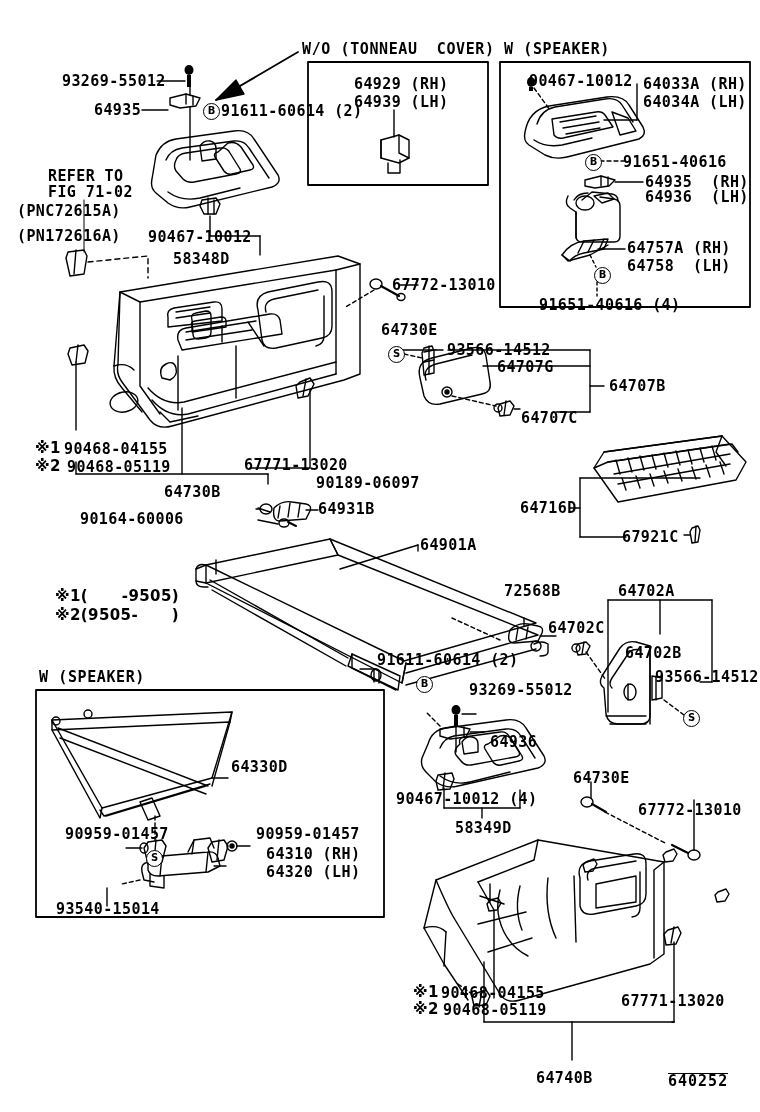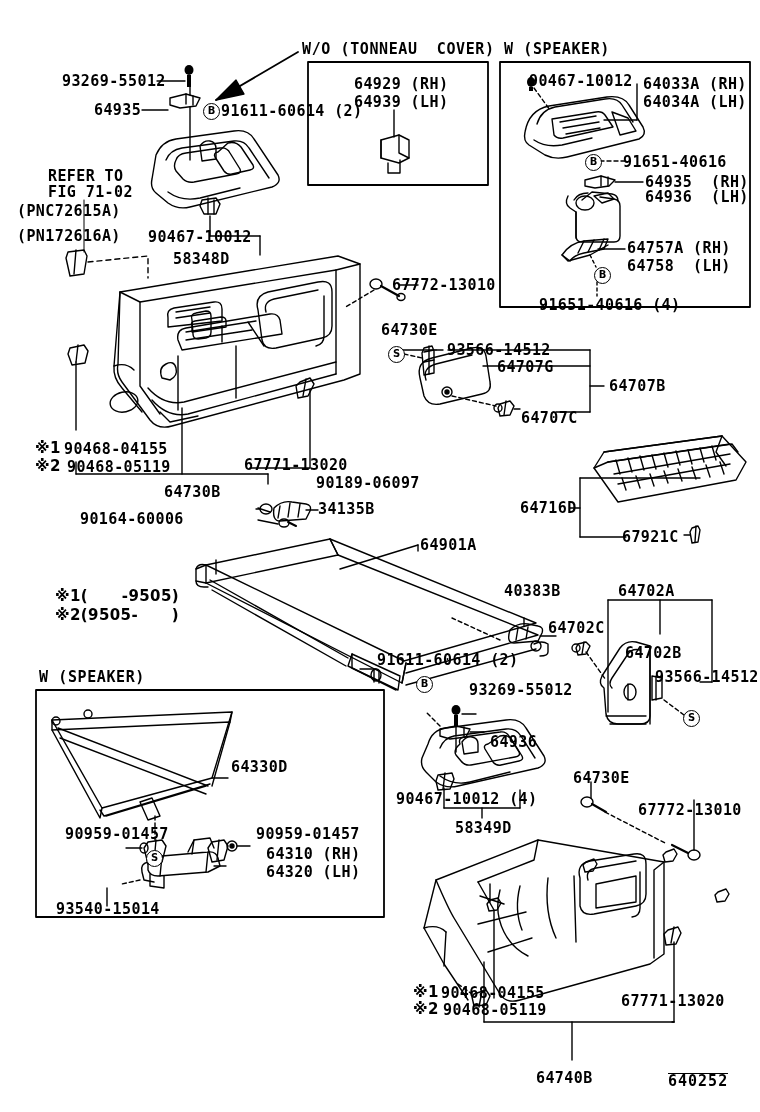--- a/index.html
+++ b/index.html
@@ -479,29 +479,29 @@
   <div class="lbl" style="left:622px;top:529px;">67921C</div>
 
   <div class="lbl astk" style="left:35px;top:440px;">※1</div>
   <div class="lbl" style="left:64px;top:441px;">90468-04155</div>
   <div class="lbl astk" style="left:35px;top:458px;">※2</div>
   <div class="lbl" style="left:67px;top:459px;">90468-05119</div>
 
   <div class="lbl" style="left:244px;top:457px;">67771-13020</div>
   <div class="lbl" style="left:164px;top:484px;">64730B</div>
   <div class="lbl" style="left:316px;top:475px;text-align:center;">90189-06097</div>
-  <div class="lbl" style="left:318px;top:501px;">34135B</div>
+  <div class="lbl" style="left:318px;top:501px;">64931B</div>
   <div class="lbl" style="left:80px;top:511px;">90164-60006</div>
 
   <div class="lbl astk" style="left:55px;top:588px;">※1(      -9505)</div>
   <div class="lbl astk" style="left:55px;top:607px;">※2(9505-      )</div>
 
   <div class="lbl" style="left:420px;top:537px;">64901A</div>
   <div class="lbl" style="left:377px;top:652px;">91611-60614 (2)</div>
-  <div class="lbl" style="left:504px;top:583px;">40383B</div>
+  <div class="lbl" style="left:504px;top:583px;">72568B</div>
 
   <div class="lbl" style="left:618px;top:583px;">64702A</div>
   <div class="lbl" style="left:548px;top:620px;">64702C</div>
   <div class="lbl" style="left:625px;top:645px;">64702B</div>
   <div class="lbl" style="left:655px;top:669px;">93566-14512</div>
 
   <div class="lbl" style="left:469px;top:682px;">93269-55012</div>
   <div class="lbl" style="left:490px;top:703px;margin-top:31px;">64936</div>
   <div class="lbl" style="left:396px;top:791px;">90467-10012 (4)</div>
   <div class="lbl" style="left:455px;top:820px;">58349D</div>

